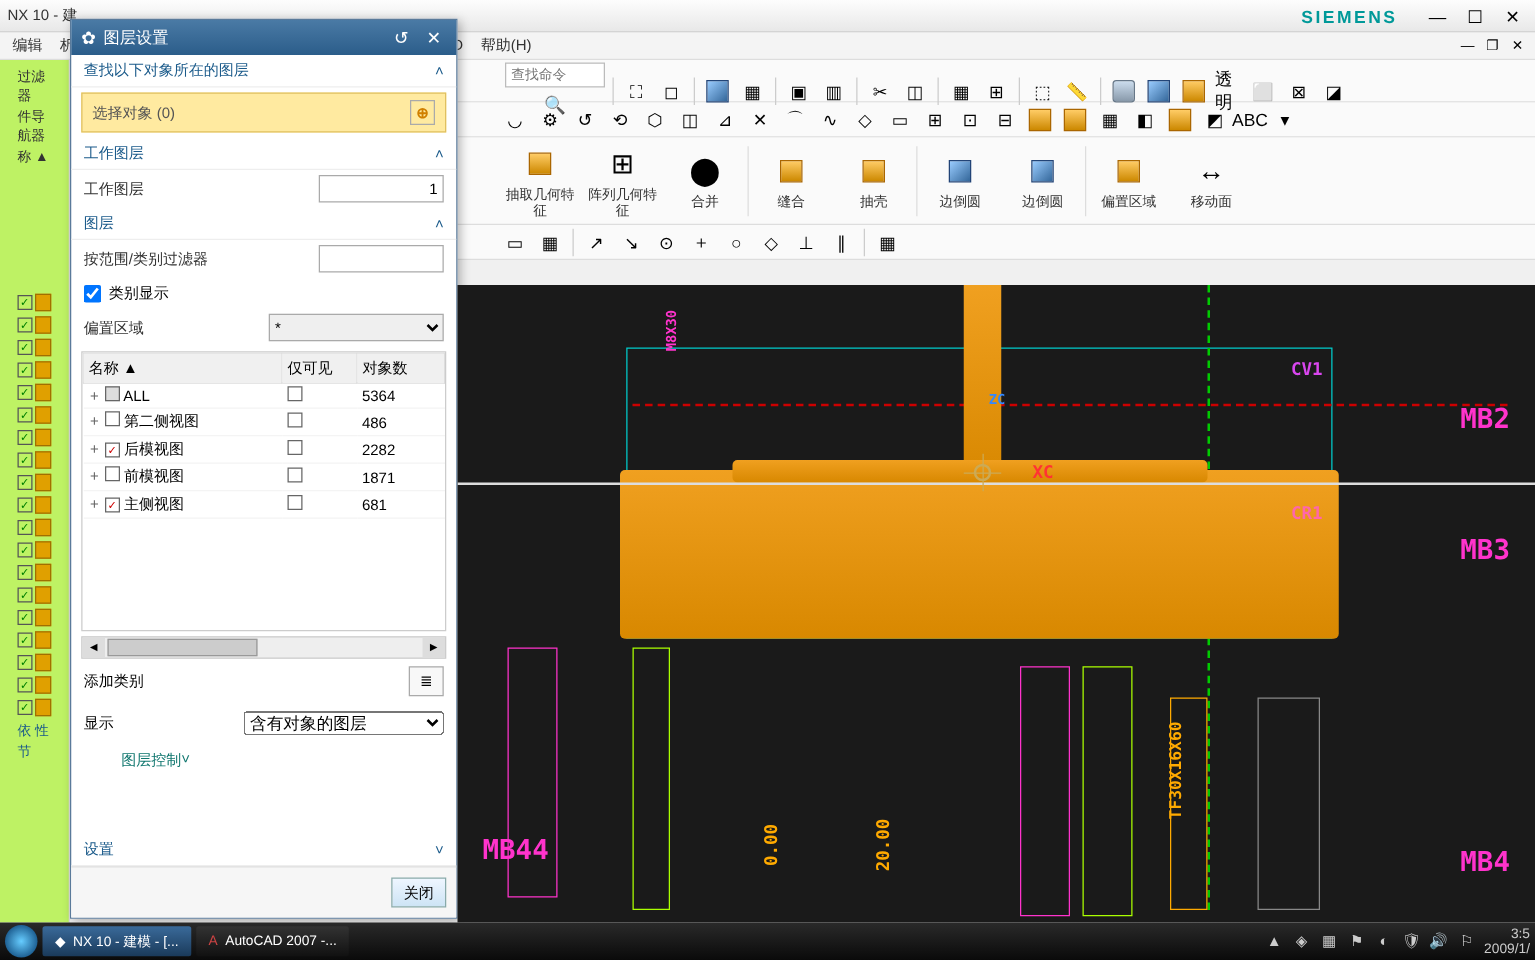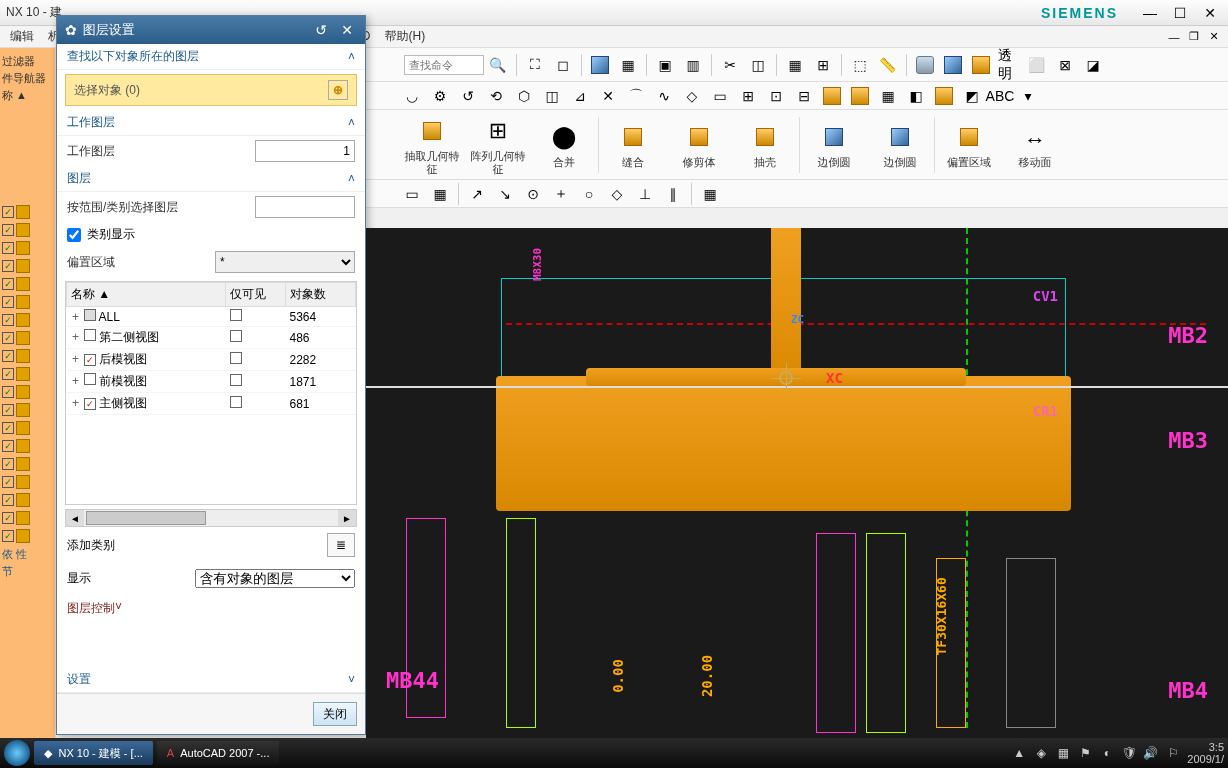--- a/index.html
+++ b/index.html
@@ -14,37 +14,37 @@
 
 
 .menubar { height: 22px; background: #f4f4f4; display: flex; align-items: center; padding: 0 6px; gap: 6px; border-bottom: 1px solid #ddd; position:relative;}
 .menubar .menuitem { font-size: 12px; color: #333; padding: 2px 4px; cursor: pointer; }
 .menubar .rightctrls { position:absolute; right:6px; display:flex; gap:4px;}
 .menubar .rightctrls span { width:16px; height:14px; display:inline-flex; align-items:center; justify-content:center; font-size:11px; cursor:pointer;}
 
 
 .toolbar { background: #fafafa; border-bottom: 1px solid #ddd; padding: 2px 4px; display: flex; align-items: center; gap: 4px; flex-wrap: wrap;}
 .toolbar.row1 { height: 34px; }
-.toolbar .search { display:flex; align-items:center; gap:2px; margin-left: 400px;}
+.toolbar .search { display:flex; align-items:center; gap:2px; margin-left: 400px; flex-direction: column;}
 .toolbar .search input { width: 80px; height: 20px; font-size:11px; padding:0 4px; border:1px solid #bbb;}
 .tbicon { width: 24px; height: 24px; display:inline-flex; align-items:center; justify-content:center; font-size:14px; cursor:pointer; border:1px solid transparent;}
 .tbsep { width:1px; height:22px; background:#ccc; margin:0 2px;}
 
 
 .ribbon { height: 70px; background: #fafafa; border-bottom: 1px solid #ddd; display:flex; align-items:center; padding: 0 4px 0 400px; gap: 2px;}
 .ribbtn { width: 64px; height: 66px; display:flex; flex-direction:column; align-items:center; justify-content:center; gap:2px; cursor:pointer;}
 .ribbtn .ribicon { width: 34px; height: 34px; display:flex; align-items:center; justify-content:center; font-size:22px;}
 .ribbtn .riblabel { font-size: 11px; color:#333; text-align:center; line-height:1.1;}
 .ribsep { width:1px; height:56px; background:#ddd;}
 
 
 .toolbar.row2 { height: 28px; padding-left: 400px;}
 
 
-.leftstrip { position: absolute; left: 0; top: 48px; width: 56px; height: 690px; background: #fdba74; border-right:1px solid #ddd; padding:4px 2px; overflow:hidden;}
+.leftstrip { position: absolute; left: 0; top: 48px; width: 56px; height: 690px; background: #bef264; border-right:1px solid #ddd; padding:4px 14px; overflow:hidden;}
 .leftstrip .lshdr { font-size:11px; color:#333; margin:2px 0;}
 .leftstrip .treeitems { margin-top: 100px;}
 .leftstrip .treeitem { display:flex; align-items:center; gap:2px; height:18px; font-size:11px;}
 .leftstrip .treeitem .chk { width:12px; height:12px; border:1px solid #555; display:inline-flex; align-items:center; justify-content:center; font-size:9px; color:green;}
 .leftstrip .treeitem .ic { width:14px; height:14px; background:#e0a000; border:1px solid #a07000;}
 
 
 .dialog { position: absolute; left: 56px; top: 15px; width: 310px; height: 720px; background: #fff; border: 1px solid #5a7a9a; box-shadow: 2px 2px 8px rgba(0,0,0,0.3); display:flex; flex-direction:column;}
 .dialog .dlgtitle { height: 28px; background: linear-gradient(#4a7aa5,#2b5d8a); color:#fff; display:flex; align-items:center; padding:0 8px; gap:6px;}
 .dialog .dlgtitle .gear { font-size:14px;}
@@ -68,21 +68,21 @@
 .dialog .layertable .expander { display:inline-block; width:10px; text-align:center; color:#666; cursor:pointer;}
 .dialog .layertable .rowchk { width:12px; height:12px; border:1px solid #666; display:inline-flex; align-items:center; justify-content:center; font-size:9px;}
 .dialog .layertable .rowchk.checked::after{content:"✓"; color:#c00;}
 .dialog .layertable .rowchk.partial{ background:#ddd;}
 .dialog .hscroll { height:18px; background:#eee; margin:0 8px; border:1px solid #ccc; position:relative;}
 .dialog .hscroll .thumb{ position:absolute; left:20px; top:1px; width:120px; height:14px; background:#ccc; border:1px solid #999;}
 .dialog .hscroll .arr{ position:absolute; top:0; width:18px; height:16px; display:flex; align-items:center; justify-content:center; background:#ddd; font-size:10px;}
 .dialog .hscroll .arr.l{left:0;} .dialog .hscroll .arr.r{right:0;}
 .dialog .ctrlrow { display:flex; align-items:center; justify-content:space-between; padding:6px 10px;}
 .dialog .iconbtn { width:28px; height:24px; border:1px solid #aaa; display:flex; align-items:center; justify-content:center; cursor:pointer; background:#f8f8f8;}
-.dialog .linkrow { padding:6px 10px; color:#7f1d1d; display:flex; cursor:pointer;}
+.dialog .linkrow { padding:6px 10px; color:#0f766e; display:flex; cursor:pointer;margin-left:30px;}
 .dialog .spacer { flex:1;}
 .dialog .footer { border-top:1px solid #ddd; padding:8px; display:flex; justify-content:flex-end; background:#f6f6f6;}
 .dialog .footer button { width:44px; height:24px; border:1px solid #8aa; background:linear-gradient(#eef6ff,#cde4f5); cursor:pointer; font-size:12px;}
 
 
 .canvas { position:absolute; left:366px; top:228px; right:0; bottom:30px; background:#1a1a1a; overflow:hidden;}
 
 .wire { position:absolute; border:1px solid; background:transparent;}
 .dash { position:absolute; border-top:2px dashed;}
 .solidpart { position:absolute; background: linear-gradient(#f0a020,#d88800); }
@@ -227,26 +227,20 @@
   <div class="ribbtn">
       <div class="ribicon">
         <span class="gold"></span>
       </div>
       <div class="riblabel">缝合</div>
     </div>
   <div class="ribbtn">
       <div class="ribicon">
         <span class="gold"></span>
       </div>
-      <div class="riblabel">修剪体</div>
-    </div>
-  <div class="ribbtn">
-      <div class="ribicon">
-        <span class="gold"></span>
-      </div>
       <div class="riblabel">抽壳</div>
     </div>
   <div class="ribsep"></div>
   <div class="ribbtn">
       <div class="ribicon">
         <span class="cube"></span>
       </div>
       <div class="riblabel">边倒圆</div>
     </div>
   <div class="ribbtn">
@@ -394,21 +388,21 @@
   <div class="row">
     <label>工作图层</label>
     <input type="text" value="1" style="">
   </div>
 
   <div class="section-hdr">
     <span>图层</span>
     <span class="caret">˄</span>
   </div>
   <div class="row">
-    <label>按范围/类别选择图层</label>
+    <label>按范围/类别过滤器</label>
     <input type="text" value="" style="">
   </div>
   <div class="chkrow">
     <input type="checkbox" checked="" style="">
     <label>类别显示</label>
   </div>
   <div class="row">
     <label>偏置区域</label>
     <select>
       <option>*</option>

